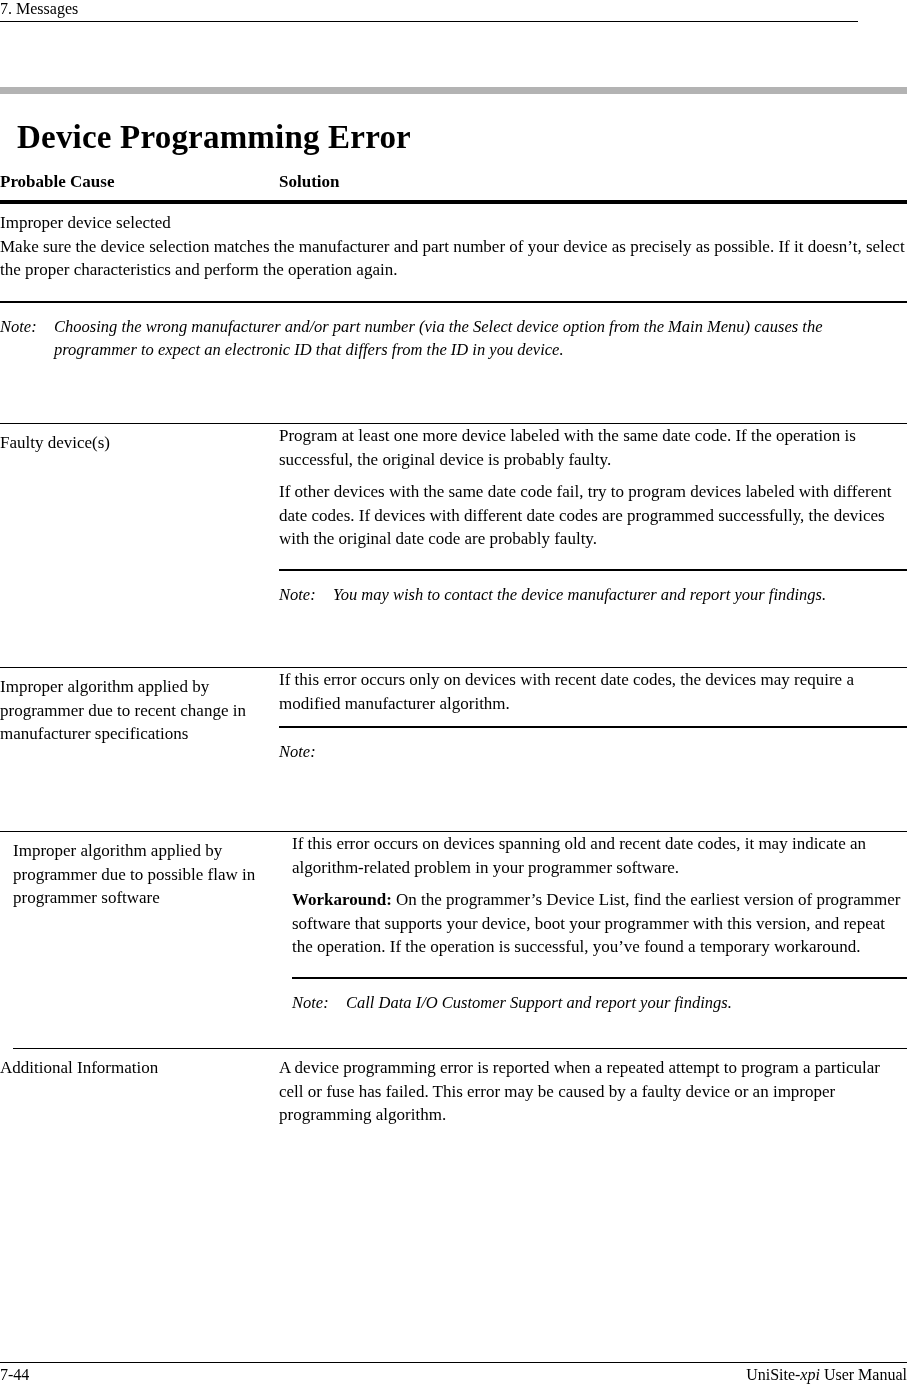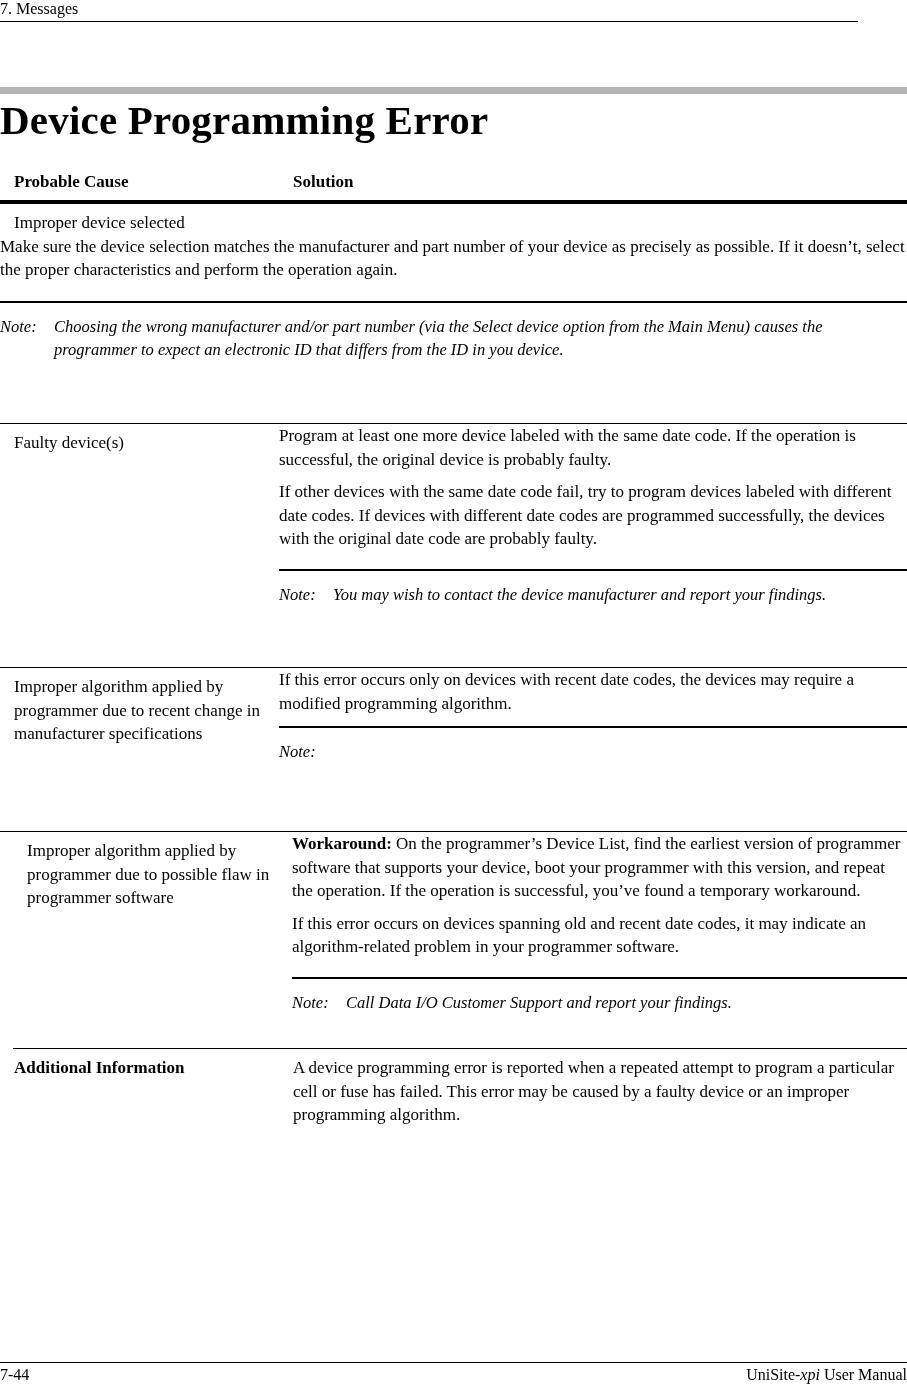--- a/index.html
+++ b/index.html
@@ -12,49 +12,49 @@
     position: absolute; left: 0; top: 0; width: 858px; height: 21px;
     font-size: 16px; line-height: 18px;
     border-bottom: 1.5px solid #000;
   }
   .title-bar {
     position: absolute; left: 0; top: 87px; width: 907px; height: 7px;
     background: #b3b3b3;
   }
   .page-title {
     position: absolute; left: 0; top: 100px;
-    font-size: 41px; font-weight: bold; line-height: 40px; margin: 0;
+    font-size: 33px; font-weight: bold; line-height: 40px; margin: 17px;
     letter-spacing: 0.2px;
   }
   .table { position: absolute; left: 0; top: 168px; width: 907px; }
   .thead {
     display: flex; height: 32px; border-bottom: 4px solid #000;
     font-weight: bold; font-size: 17px; line-height: 28px;
   }
-  .col-cause { width: 279px; flex: none; padding-left: 14px; }
+  .col-cause { width: 279px; flex: none; }
   .col-sol { flex: 1; }
   .row {
     display: flex; border-bottom: 1.5px solid #000;
     font-size: 17px; line-height: 23.5px;
   }
   .row .col-cause { padding-top: 7px; padding-right: 8px; box-sizing: border-box; }
   .row .col-sol { }
   .para { margin: 0 0 9px 0; }
   .note-rule { border-top: 2px solid #000; margin: 20px 0 0 0; }
   .note {
     display: flex; font-style: italic; font-size: 16.5px; line-height: 23px;
     padding: 12px 0 7px 0;
   }
   .note-label { width: 54px; flex: none; }
   .note-text { flex: 1; }
   .bold { font-weight: bold; }
   .add-row {
     display: flex; font-size: 17px; line-height: 23.5px; padding-top: 7px;
   }
-  .add-row .col-cause { font-weight: bold; }
+  .add-row .col-cause { font-weight: normal; }
   .footer {
     position: absolute; left: 0; top: 1362px; width: 907px; height: 26px;
     border-top: 1.5px solid #000;
     font-size: 16px; line-height: 24px;
     display: flex; justify-content: space-between;
   }
   .footer i { font-style: italic; }
 </style>
 </head>
 <body>
@@ -91,33 +91,33 @@
       <div class="note">
         <span class="note-label">Note:</span>
         <span class="note-text">You may wish to contact the device manufacturer and report your findings.</span>
       </div>
     </div>
   </div>
 
   <div class="row" style="height:163px;">
     <div class="col-cause">Improper algorithm applied by programmer due to recent change in manufacturer specifications</div>
     <div class="col-sol">
-      <p class="para">If this error occurs only on devices with recent date codes, the devices may require a modified programming algorithm.</p>
+      <p class="para">If this error occurs only on devices with recent date codes, the devices may require a modified manufacturer algorithm.</p>
       <div class="note-rule" style="margin-top:11px;"></div>
       <div class="note">
         <span class="note-label">Note:</span>
       </div>
     </div>
   </div>
 
   <div class="row" style="height:216px;margin-left:13px;">
     <div class="col-cause">Improper algorithm applied by programmer due to possible flaw in programmer software</div>
     <div class="col-sol">
+      <p class="para">If this error occurs on devices spanning old and recent date codes, it may indicate an algorithm-related problem in your programmer software.</p>
       <p class="para"><span class="bold">Workaround:</span><span> On the programmer’s Device List, find the earliest version of programmer software that supports your device, boot your programmer with this version, and repeat the operation. If the operation is successful, you’ve found a temporary workaround.</span></p>
-      <p class="para">If this error occurs on devices spanning old and recent date codes, it may indicate an algorithm-related problem in your programmer software.</p>
       <div class="note-rule" style="margin-top:18px;"></div>
       <div class="note">
         <span class="note-label">Note:</span>
         <span class="note-text">Call Data I/O Customer Support and report your findings.</span>
       </div>
     </div>
   </div>
 
   <div class="add-row">
     <div class="col-cause">Additional Information</div>

